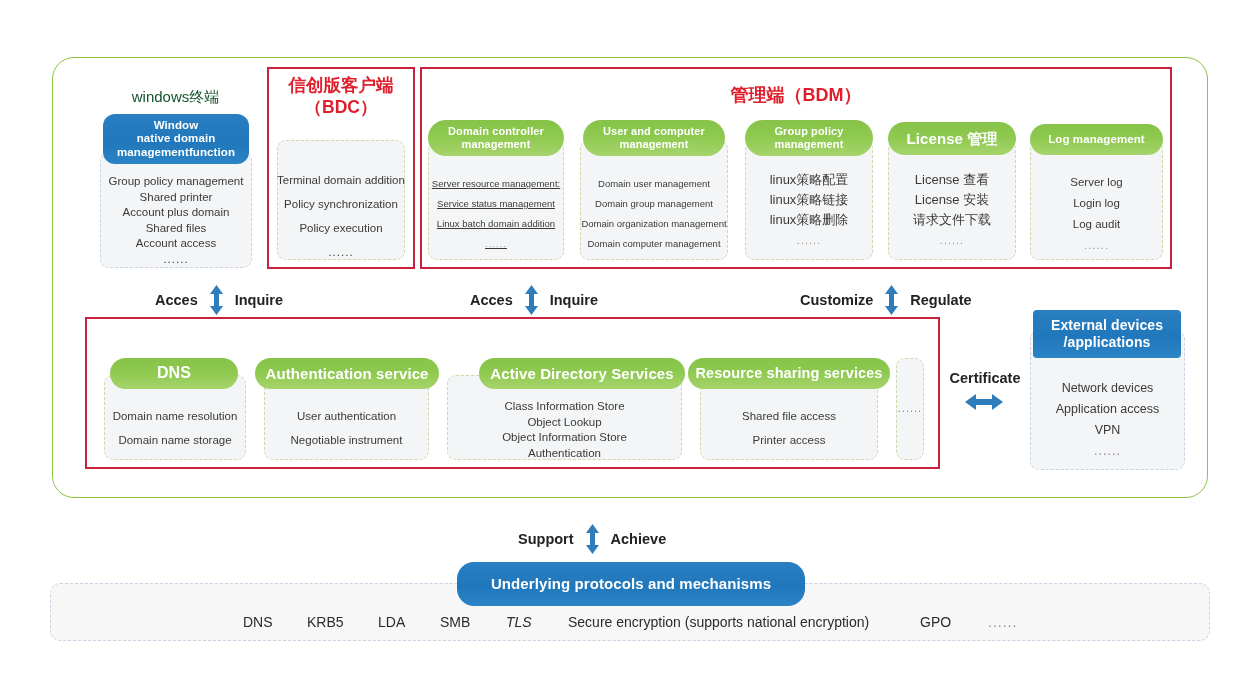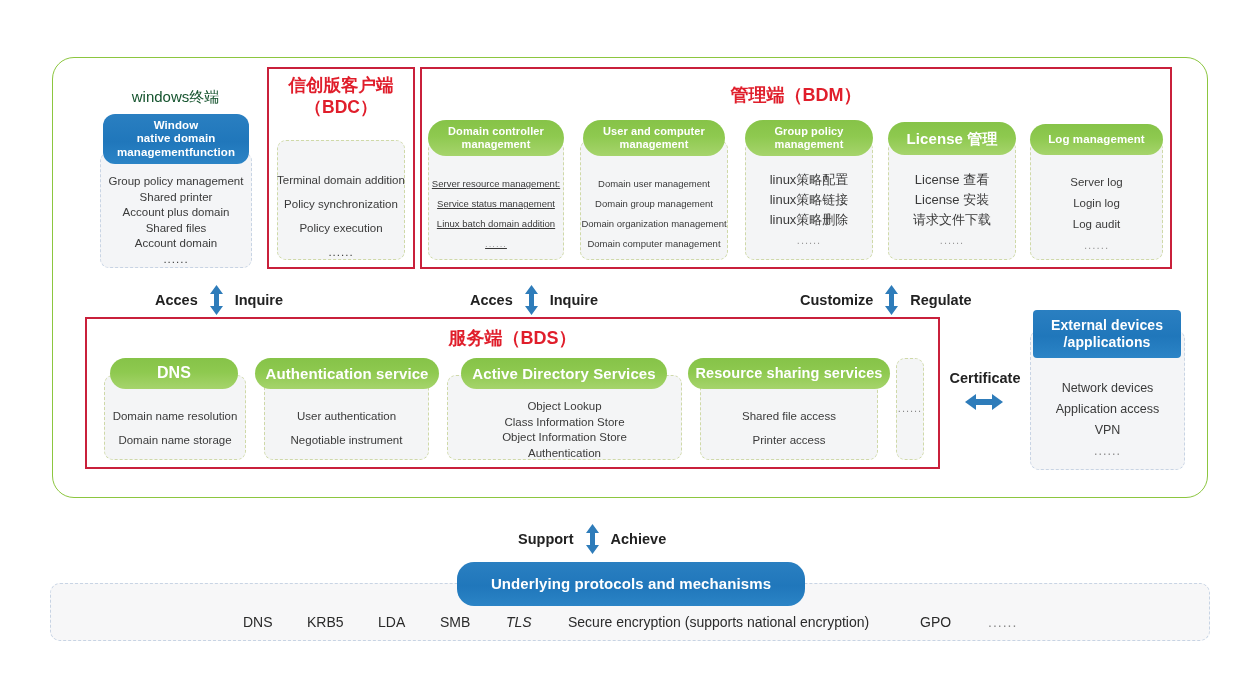--- a/index.html
+++ b/index.html
@@ -117,21 +117,21 @@
 
   <div class="pill blue" style="left:103px; top:114px; width:146px; height:50px; font-size:11.5px; white-space:pre-line; border-radius:12px;">Window
 native domain
 managementfunction</div>
 
   <div class="boxlines" style="left:100px; top:174px; width:152px; font-size:11.5px; line-height:15.5px;">
     <div>Group policy management</div>
     <div>Shared printer</div>
     <div>Account plus domain</div>
     <div>Shared files</div>
-    <div>Account domain</div>
+    <div>Account access</div>
     <div style="letter-spacing:1px;">......</div>
   </div>
 
   <div class="redbox" style="left:267px; top:67px; width:148px; height:202px;"></div>
 
   <div class="red-title" style="left:267px; top:74px; width:148px; font-size:17.5px;">信创版客户端
 （BDC）</div>
 
   <div class="dashbox green" style="left:277px; top:140px; width:128px; height:120px;"></div>
 
@@ -213,41 +213,40 @@
   <div class="rel" style="left:800px; top:285px;">
     <span class="txt">Customize</span>
     <svg class="arrow-v" viewBox="0 0 17 30">
       <polygon points="8.5,0 15,9 11,9 11,21 15,21 8.5,30 2,21 6,21 6,9 2,9" fill="#2e7cba"></polygon>
     </svg>
     <span class="txt">Regulate</span>
   </div>
 
   <div class="redbox" style="left:85px; top:317px; width:855px; height:152px;"></div>
 
-  <div class="red-title" style="left:85px; top:327px; width:855px; font-size:18px;">服务端（BDS）</div>
 
   <div class="dashbox green" style="left:104px; top:375px; width:142px; height:85px;"></div>
   <div class="pill green" style="left:110px; top:358px; width:128px; height:31px; font-size:16px;">DNS</div>
   <div class="boxlines" style="left:100px; top:404px; width:150px; font-size:11.5px; line-height:24px;">
     <div>Domain name resolution</div>
     <div>Domain name storage</div>
   </div>
 
   <div class="dashbox green" style="left:264px; top:375px; width:165px; height:85px;"></div>
   <div class="pill green" style="left:255px; top:358px; width:184px; height:31px; font-size:15px;">Authentication service</div>
   <div class="boxlines" style="left:264px; top:404px; width:165px; font-size:11.5px; line-height:24px;">
     <div>User authentication</div>
     <div>Negotiable instrument</div>
   </div>
 
   <div class="dashbox green" style="left:447px; top:375px; width:235px; height:85px;"></div>
-  <div class="pill green" style="left:461px; top:358px; width:206px; height:31px; font-size:15px;">Active Directory Services</div>
+  <div class="pill green" style="left:479px; top:358px; width:206px; height:31px; font-size:15px;">Active Directory Services</div>
   <div class="boxlines" style="left:447px; top:399px; width:235px; font-size:11.5px; line-height:15.5px;">
+    <div>Class Information Store</div>
     <div>Object Lookup</div>
-    <div>Class Information Store</div>
     <div>Object Information Store</div>
     <div>Authentication</div>
   </div>
 
   <div class="dashbox green" style="left:700px; top:375px; width:178px; height:85px;"></div>
   <div class="pill green" style="left:688px; top:358px; width:202px; height:31px; font-size:14.5px;">Resource sharing services</div>
   <div class="boxlines" style="left:700px; top:404px; width:178px; font-size:11.5px; line-height:24px;">
     <div>Shared file access</div>
     <div>Printer access</div>
   </div>

